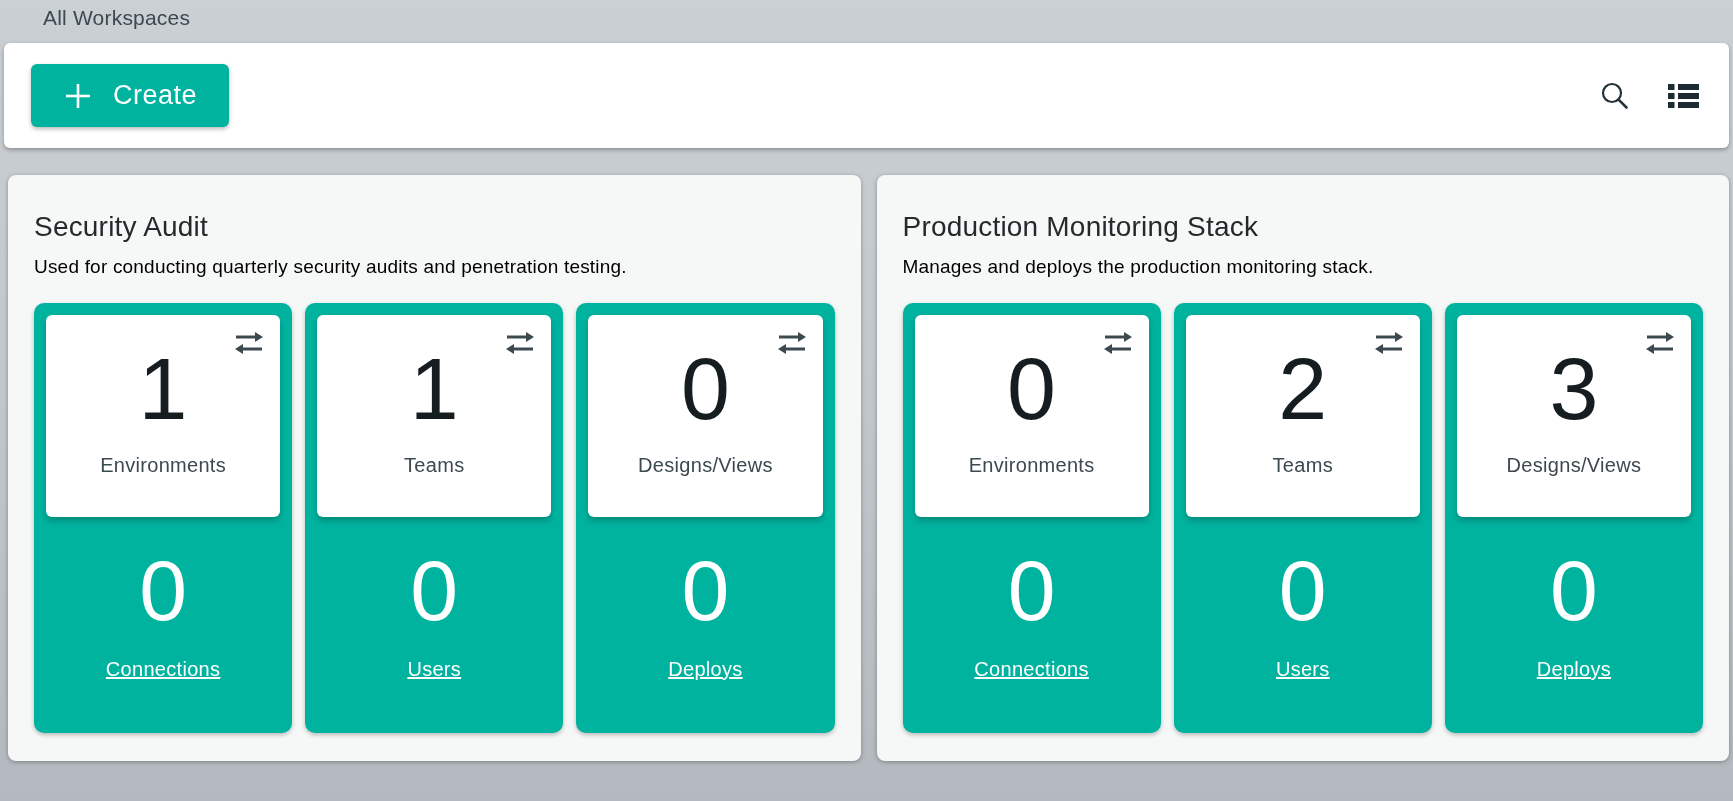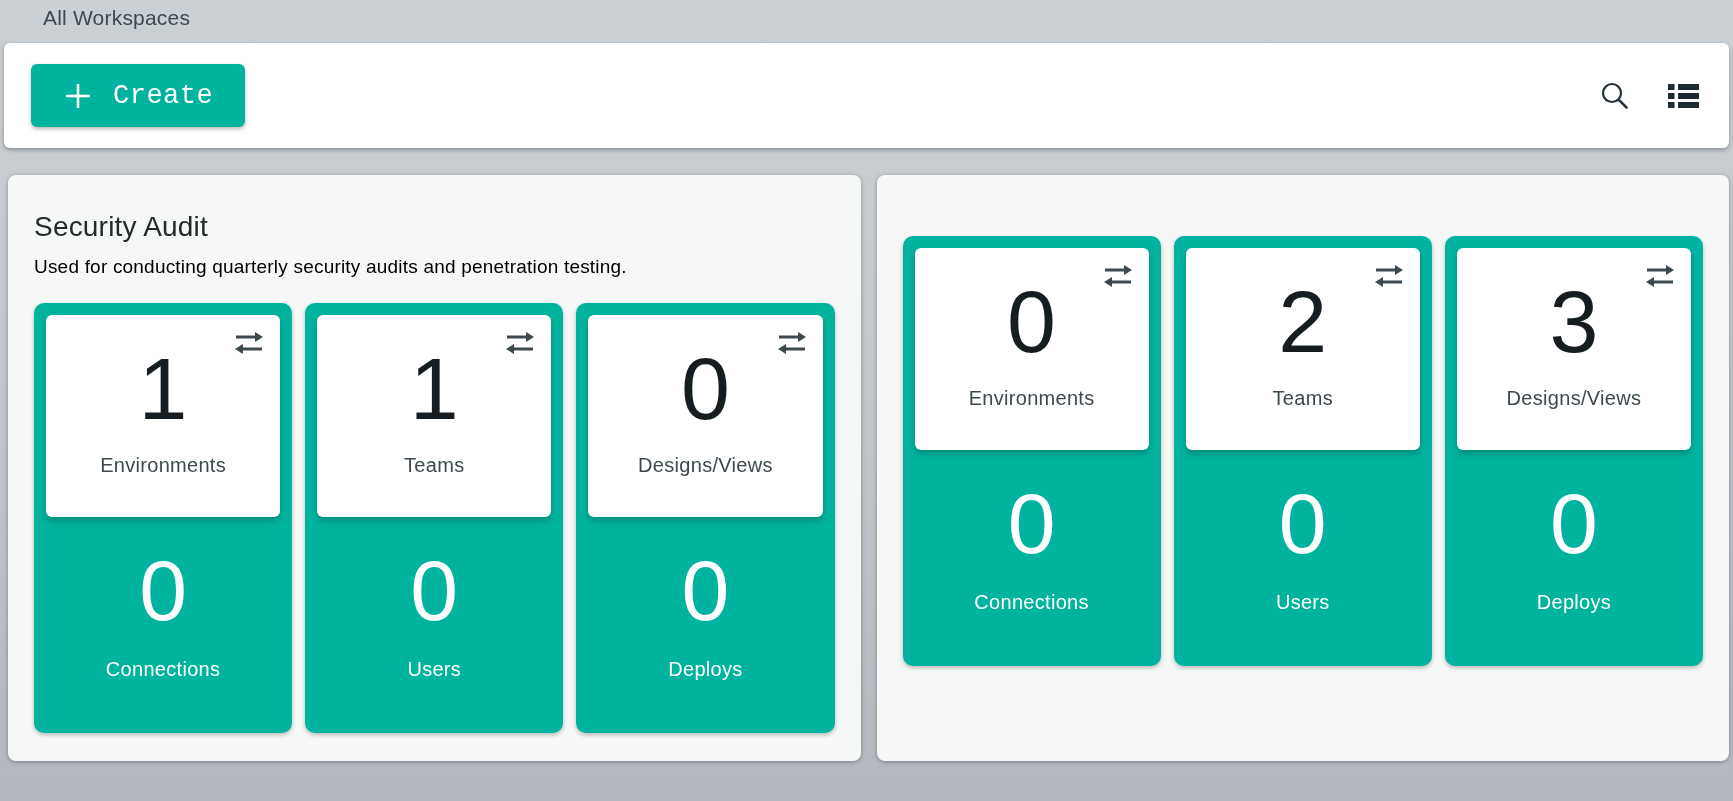--- a/index.html
+++ b/index.html
@@ -34,21 +34,21 @@
   .create-btn {
     display: inline-flex;
     align-items: center;
     gap: 20px;
     height: 63px;
     padding: 0 32px;
     background: #00B39F;
     color: #ffffff;
     border: none;
     border-radius: 6px;
-    font-family: Liberation Mono, monospace;
+    font-family: Liberation Sans, sans-serif;
     font-size: 27px;
     letter-spacing: 0.5px;
     box-shadow: 0 2px 4px rgba(0,0,0,0.28);
     cursor: pointer;
   }
   .toolbar-icons {
     display: flex;
     align-items: center;
     gap: 38px;
   }
@@ -136,20 +136,21 @@
   }
   .tile-bottom-count {
     font-size: 86px;
     line-height: 1;
     padding-top: 30px;
   }
   .tile-bottom-label {
     font-size: 20px;
     margin-top: 25px;
     letter-spacing: 0.3px;
+    text-decoration: underline;
   }
 </style>
 </head>
 <body>
 
 <div class="page-title">All Workspaces</div>
 
 <div class="toolbar">
   <button class="create-btn">
     <svg width="30" height="30" viewBox="0 0 30 30">
@@ -233,20 +234,22 @@
         <div class="tile-bottom">
           <div class="tile-bottom-count">0</div>
           <div class="tile-bottom-label">Deploys</div>
         </div>
       </div>
 
     </div>
   </div>
 
   <div class="ws-card">
+    <div class="ws-title">Production Monitoring Stack</div>
+    <div class="ws-desc">Manages and deploys the production monitoring stack.</div>
     <div class="tiles">
 
       <div class="tile">
         <div class="tile-top">
           <svg class="swap-icon" width="34" height="26" viewBox="0 0 34 26">
             <line x1="4" y1="7" x2="24" y2="7" stroke="#3C494F" stroke-width="3"></line>
             <polygon points="23,2 31,7 23,12" fill="#3C494F"></polygon>
             <line x1="10" y1="19" x2="30" y2="19" stroke="#3C494F" stroke-width="3"></line>
             <polygon points="11,14 3,19 11,24" fill="#3C494F"></polygon>
           </svg>

